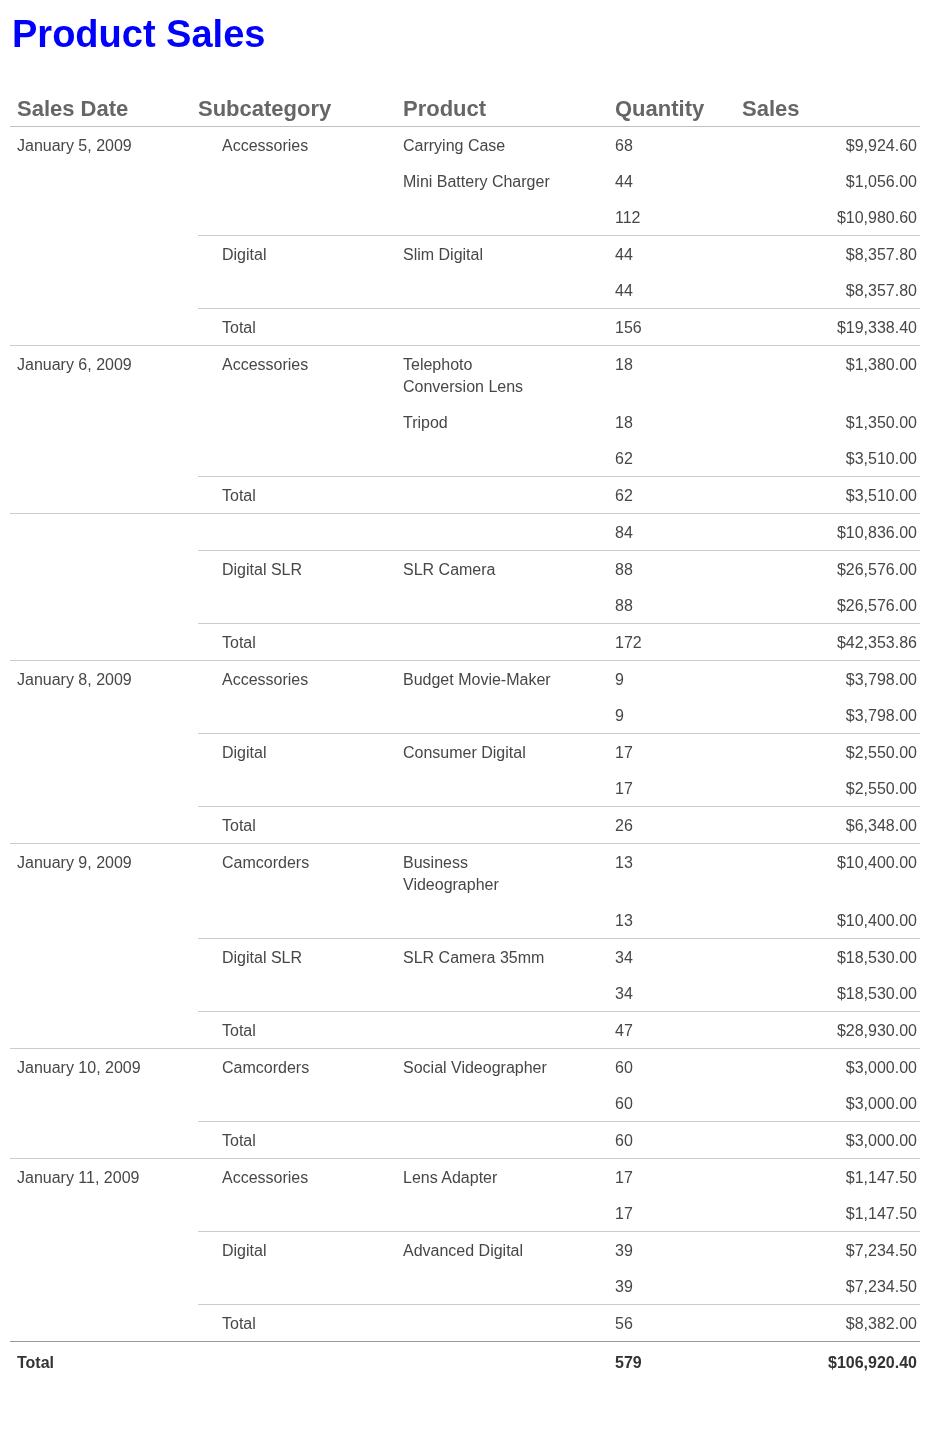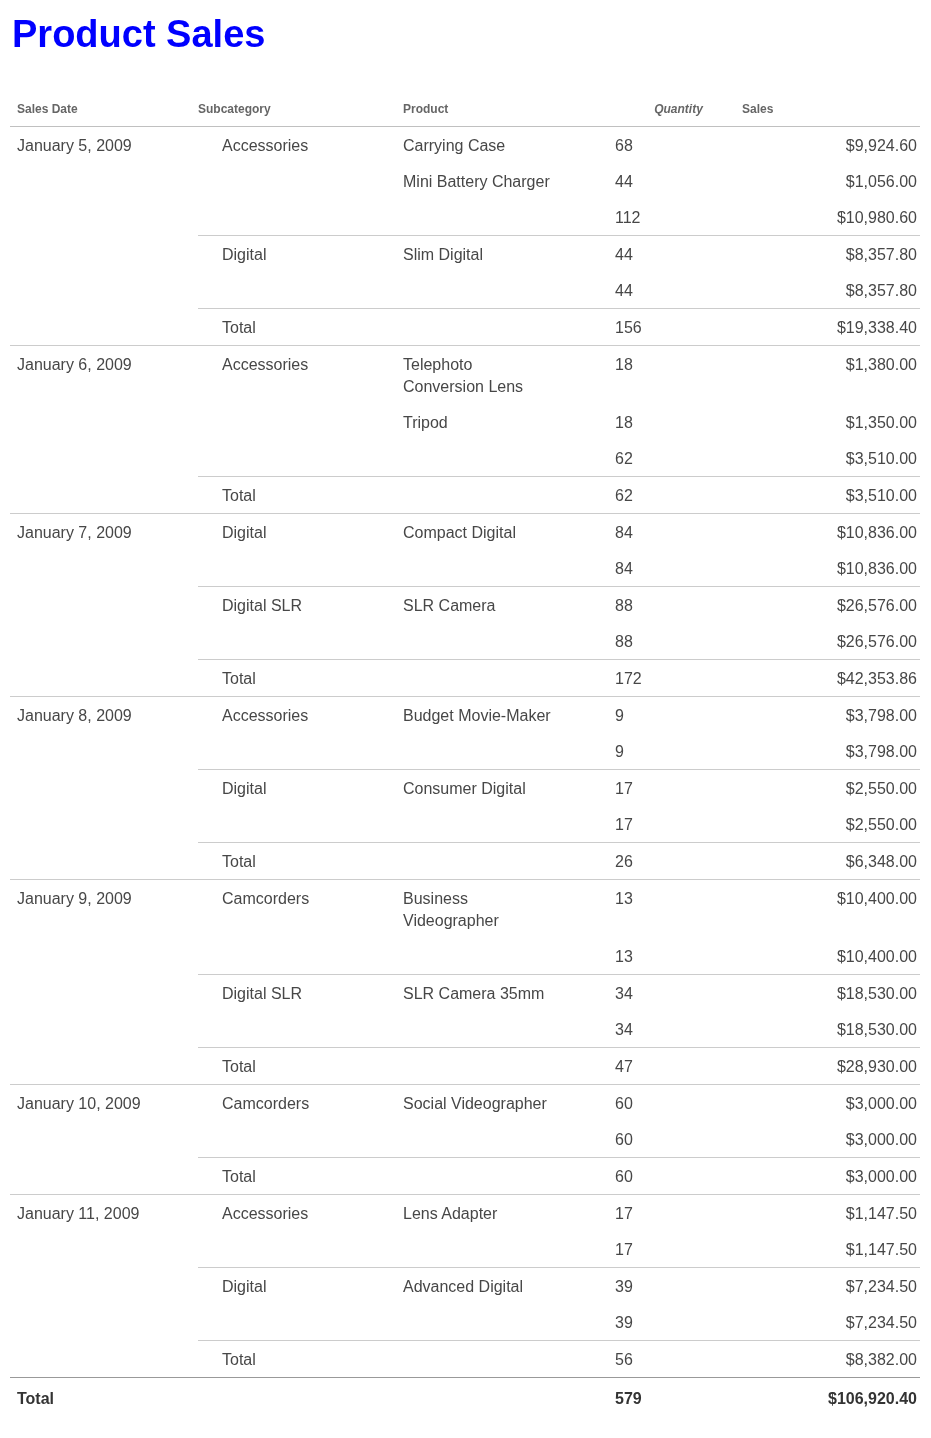--- a/index.html
+++ b/index.html
@@ -36,31 +36,31 @@
     width: 910px;
     margin-left: 10px;
   }
   col.c-date        { width: 188px; }
   col.c-subcategory { width: 205px; }
   col.c-product     { width: 212px; }
   col.c-quantity    { width: 127px; }
   col.c-sales       { width: 178px; }
 
   th {
-    font-size: 12px;
+    font-size: 22px;
     font-weight: bold;
     color: var(--header-text);
     text-align: left;
     vertical-align: bottom;
     padding: 46px 0 6px 0;
     border-bottom: 1px solid var(--header-sep);
     line-height: 22px;
   }
   th.h-date     { padding-left: 7px; }
-  th.h-quantity { text-align: center; font-style: italic; }
+  th.h-quantity { text-align: left; }
   th.h-sales    { text-align: left; }
 
   td {
     font-size: 16px;
     line-height: 22px;
     vertical-align: top;
     padding: 8px 0 6px 0;
     color: var(--body-text);
   }
   td.date        { padding-left: 7px; }
@@ -167,27 +167,20 @@
         <td class="quantity sep-cell">62</td>
         <td class="sales sep-cell">$3,510.00</td>
       </tr>
       <tr class="group-total-row has-sep">
         <td class="date"></td>
         <td class="subcategory">Total</td>
         <td class="product"></td>
         <td class="quantity">62</td>
         <td class="sales">$3,510.00</td>
       </tr>
-      <tr class="item-row">
-        <td class="date">January 7, 2009</td>
-        <td class="subcategory">Digital</td>
-        <td class="product">Compact Digital</td>
-        <td class="quantity">84</td>
-        <td class="sales">$10,836.00</td>
-      </tr>
       <tr class="subtotal-row">
         <td class="date"></td>
         <td class="subcategory sep-cell"></td>
         <td class="product sep-cell"></td>
         <td class="quantity sep-cell">84</td>
         <td class="sales sep-cell">$10,836.00</td>
       </tr>
       <tr class="item-row">
         <td class="date"></td>
         <td class="subcategory">Digital SLR</td>

